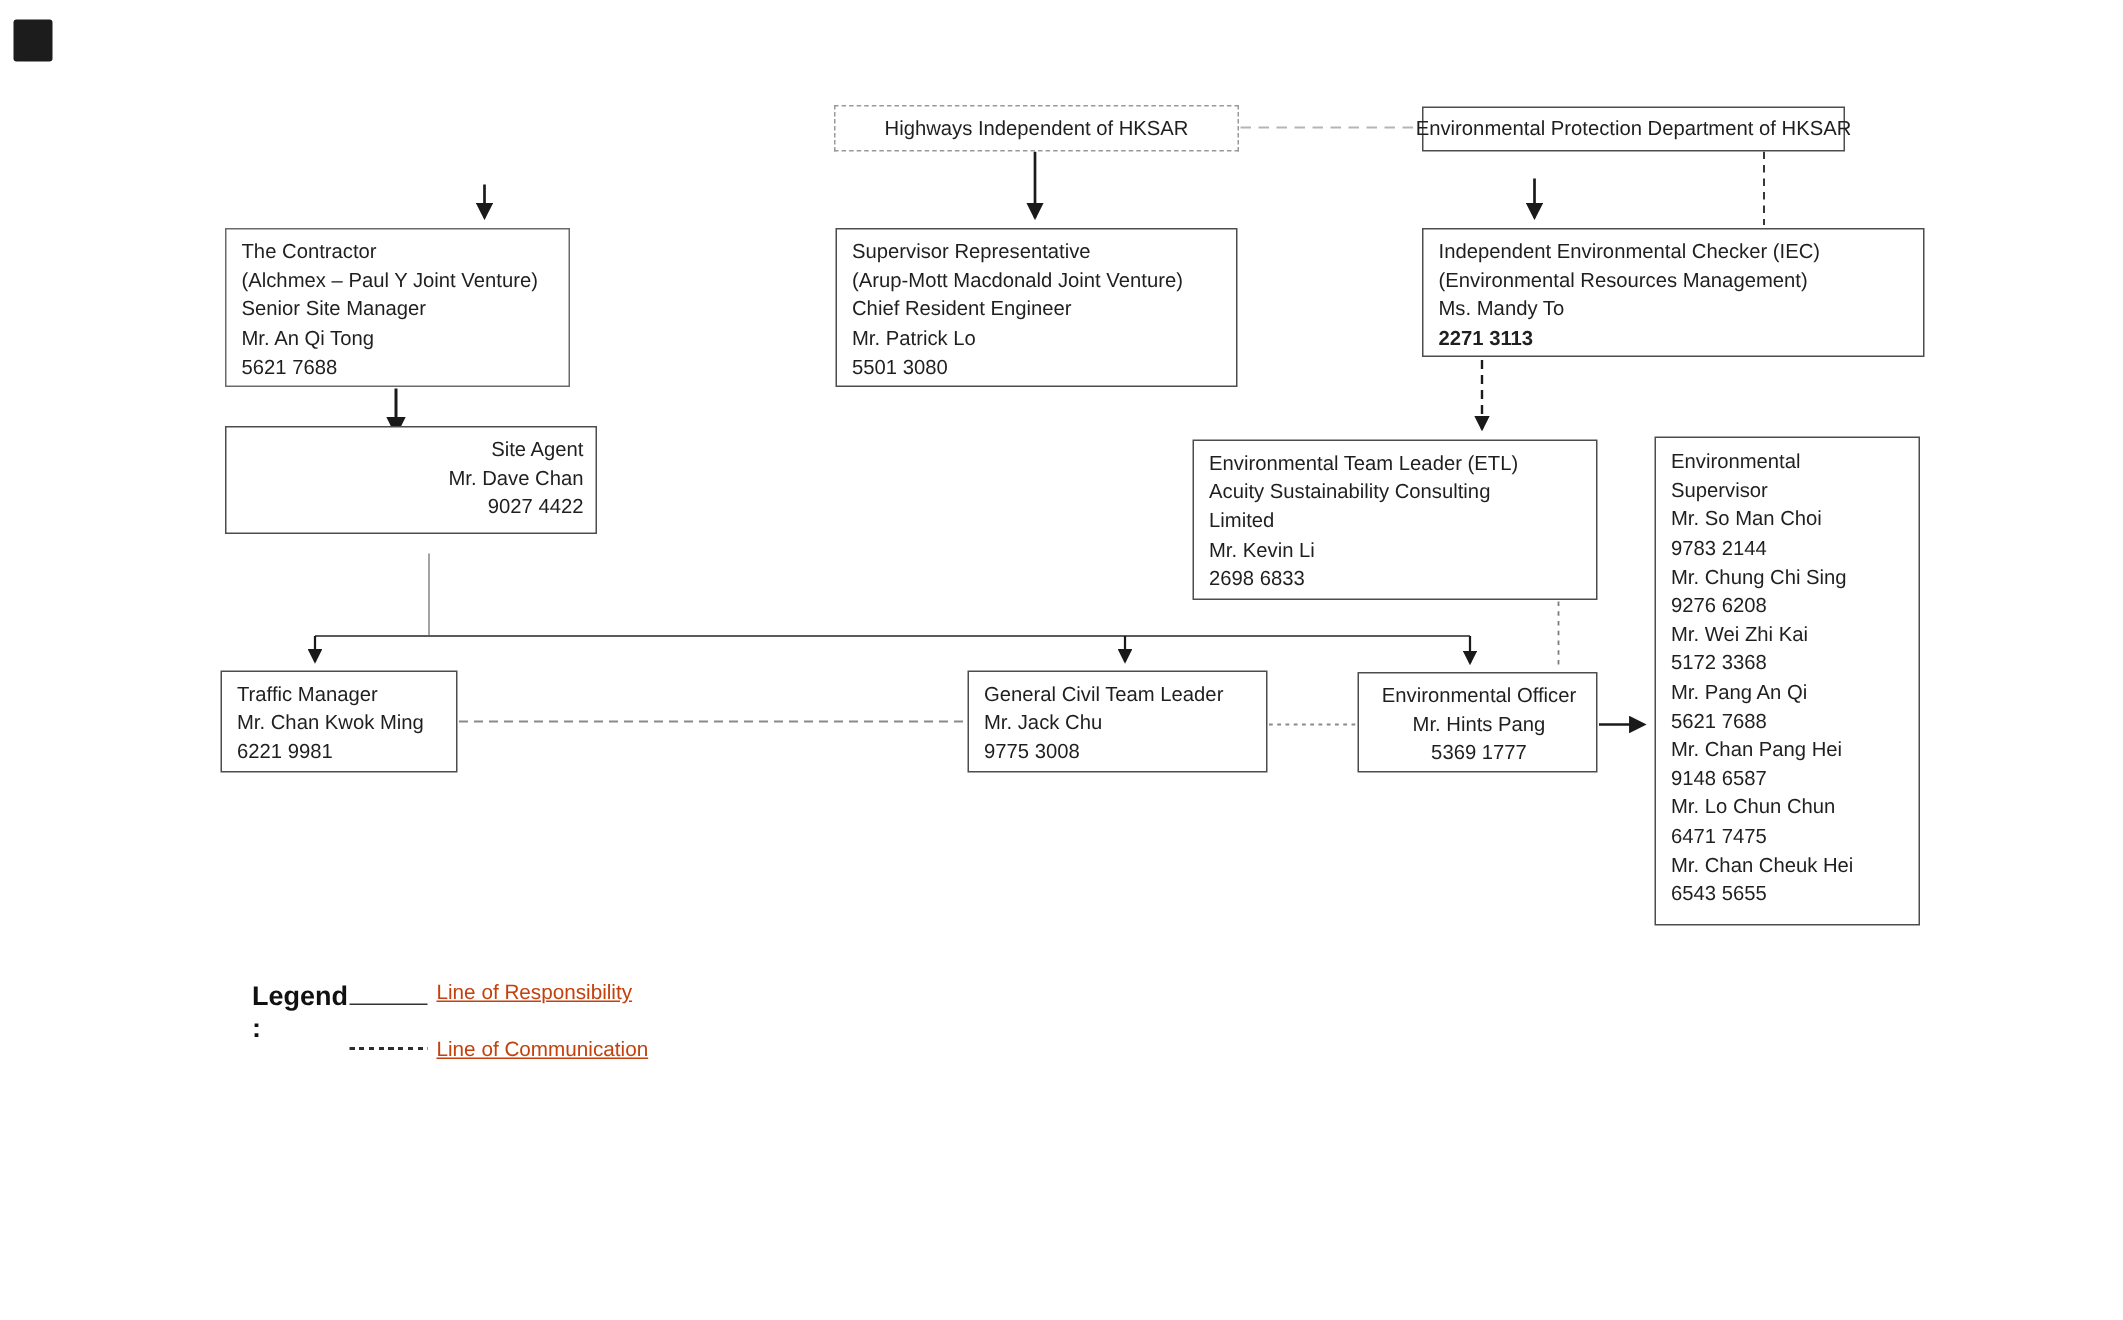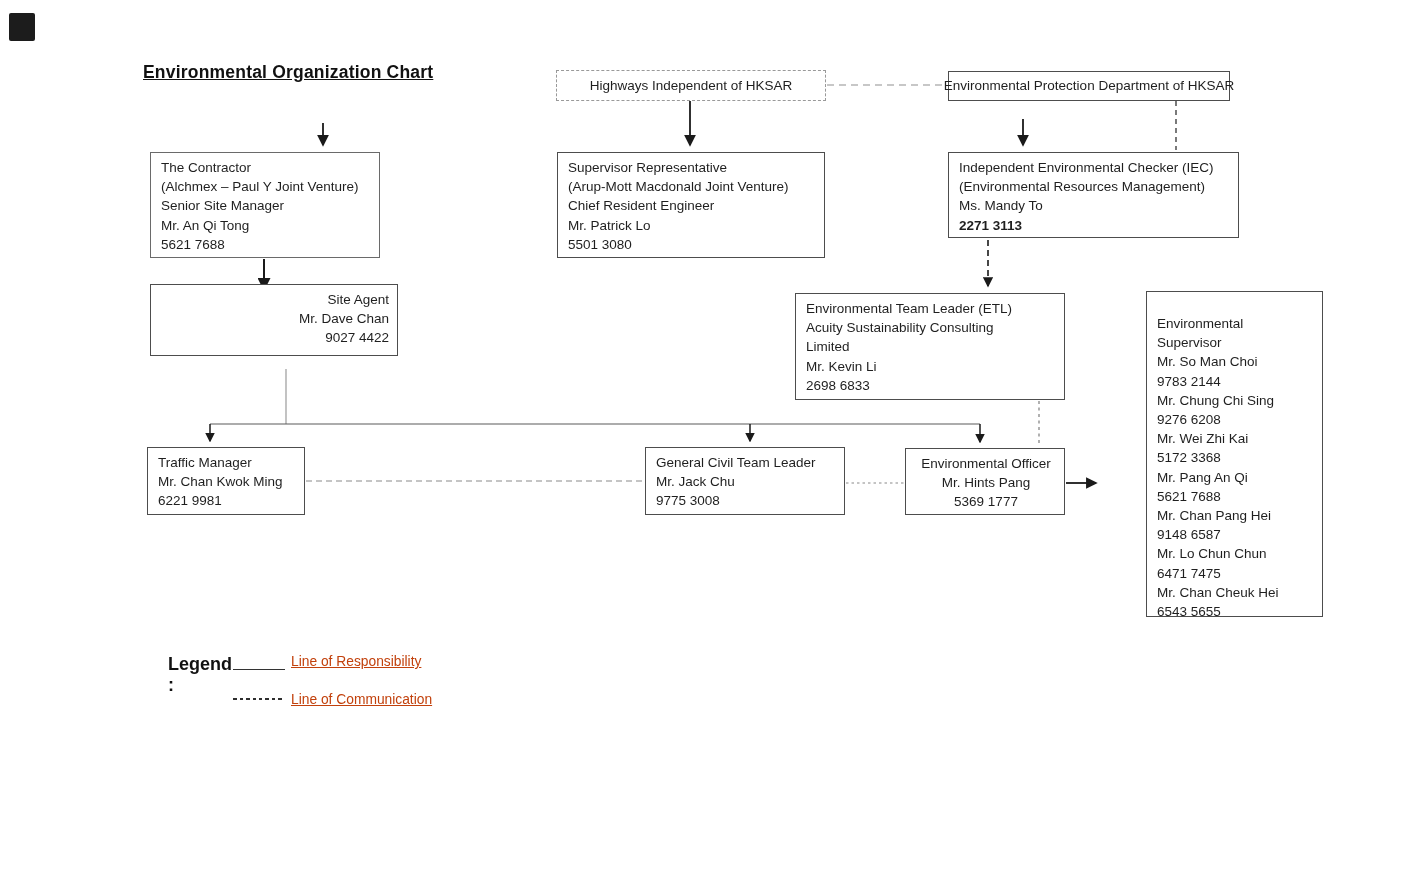--- a/index.html
+++ b/index.html
@@ -55,36 +55,35 @@
   }
   .scan-artifact{
     position:absolute;left:9px;top:13px;width:26px;height:28px;
     background:#1c1c1c;border-radius:2px;
   }
   
   .b-highways{left:556px;top:70px;width:270px;height:31px;}
   .b-epd{left:948px;top:71px;width:282px;height:30px;}
   .b-contractor{left:150px;top:152px;width:230px;height:106px;border-color:#6a6a6a;}
   .b-suprep{left:557px;top:152px;width:268px;height:106px;}
-  .b-iec{left:948px;top:152px;width:291px;height:86px;}
+  .b-iec{left:948px;top:152px;width:335px;height:86px;}
   .b-siteagent{left:150px;top:284px;width:248px;height:72px;text-align:right;}
   .b-etl{left:795px;top:293px;width:270px;height:107px;}
-  .b-envsup{left:1146px;top:291px;width:177px;height:326px;padding-top:22px;}
+  .b-envsup{left:1103px;top:291px;width:177px;height:326px;padding-top:6px;}
   .b-traffic{left:147px;top:447px;width:158px;height:68px;border-width:1.8px;}
   .b-civil{left:645px;top:447px;width:200px;height:68px;}
   .b-envoff{left:905px;top:448px;width:160px;height:67px;border-width:1.8px;text-align:center;}
 </style>
 </head>
 <body>
 
 <div class="canvas">
 
   <div class="scan-artifact"></div>
 
-  <div class="title">Environmental Organization Chart</div>
 
   <svg class="svg-layer" width="1415" height="880" viewBox="0 0 1415 880">
     <defs>
       <marker id="arr" viewBox="0 0 10 10" refX="8.5" refY="5" markerWidth="6.5" markerHeight="6.5" orient="auto-start-reverse">
         <path d="M0,0 L10,5 L0,10 z" fill="#1a1a1a"></path>
       </marker>
     </defs>
      EPD communication --&gt;
     <line x1="827" y1="85" x2="947" y2="85" stroke="#b5b5b5" stroke-width="1.4" stroke-dasharray="7 5"></line>
     

